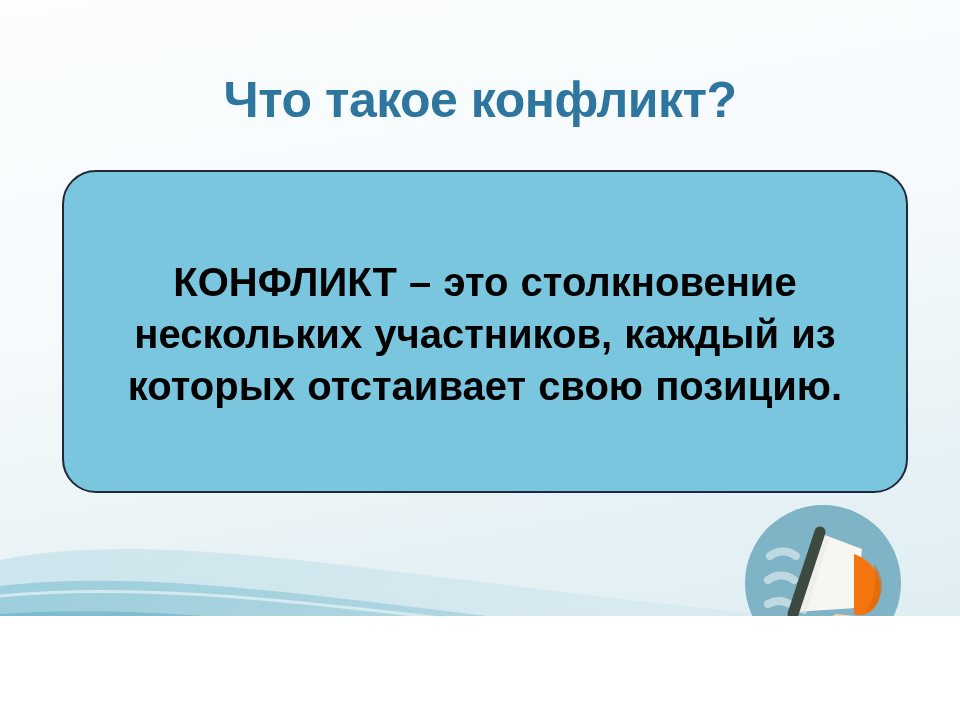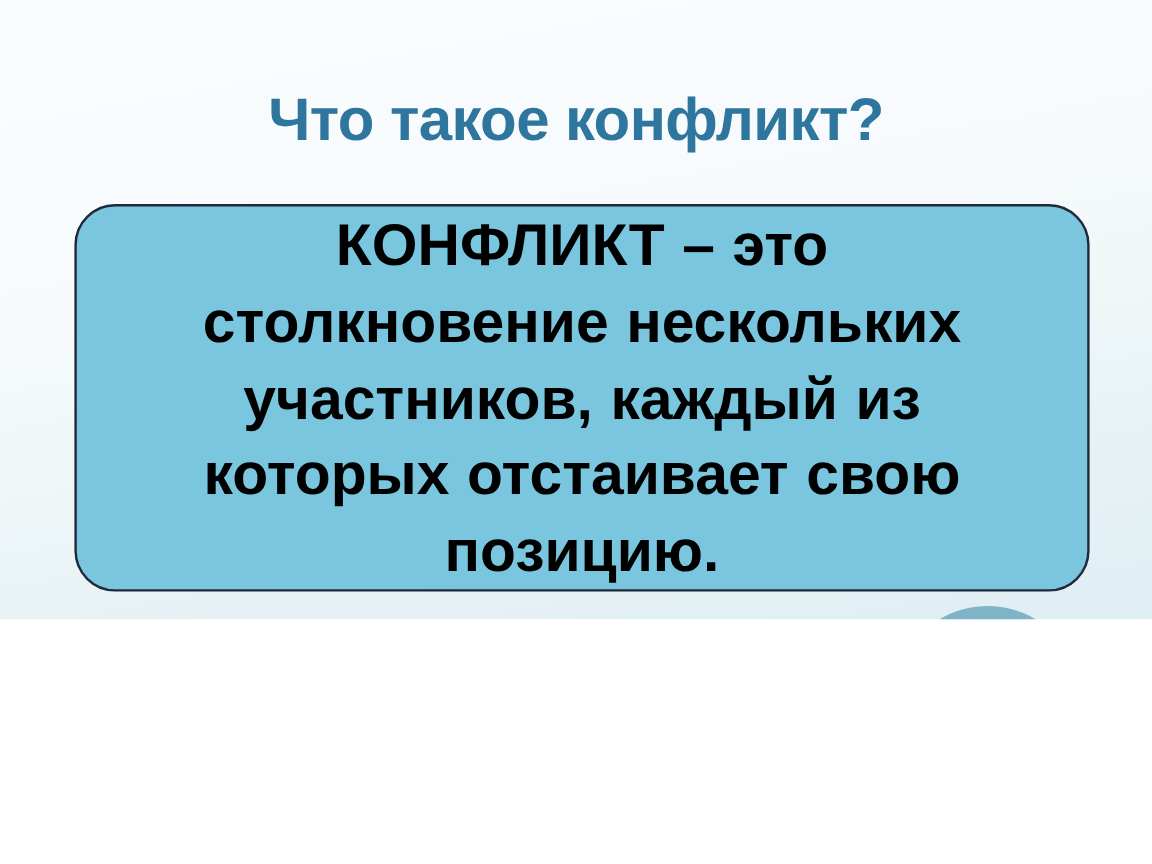--- a/index.html
+++ b/index.html
@@ -9,21 +9,21 @@
   body {
     width: 960px;
     height: 720px;
     overflow: hidden;
     font-family: "Liberation Sans", sans-serif;
   }
 
   #slide {
     position: relative;
     width: 960px;
-    height: 516px;
+    height: 616px;
     background: linear-gradient(170deg, #fbfdfe 0%, #f6fafc 42%, #eef6f8 62%, #e6f1f5 80%, #dfeef3 100%);
     overflow: hidden;
   }
 
   
   .bg-layer {
     position: absolute;
     inset: 0;
     pointer-events: none;
   }
@@ -59,21 +59,21 @@
     background: #79c6de;
     border: 2px solid #20283a;
     border-radius: 34px;
     display: flex;
     align-items: center;
     justify-content: center;
   }
   #definition-text {
     width: 760px;
     text-align: center;
-    font-size: 49px;
+    font-size: 40px;
     font-weight: bold;
     line-height: 1.30;
     color: #000000;
     padding-top: 4px;
     word-spacing: 1px;
   }
 
   
   #megaphone-badge {
     position: absolute;

